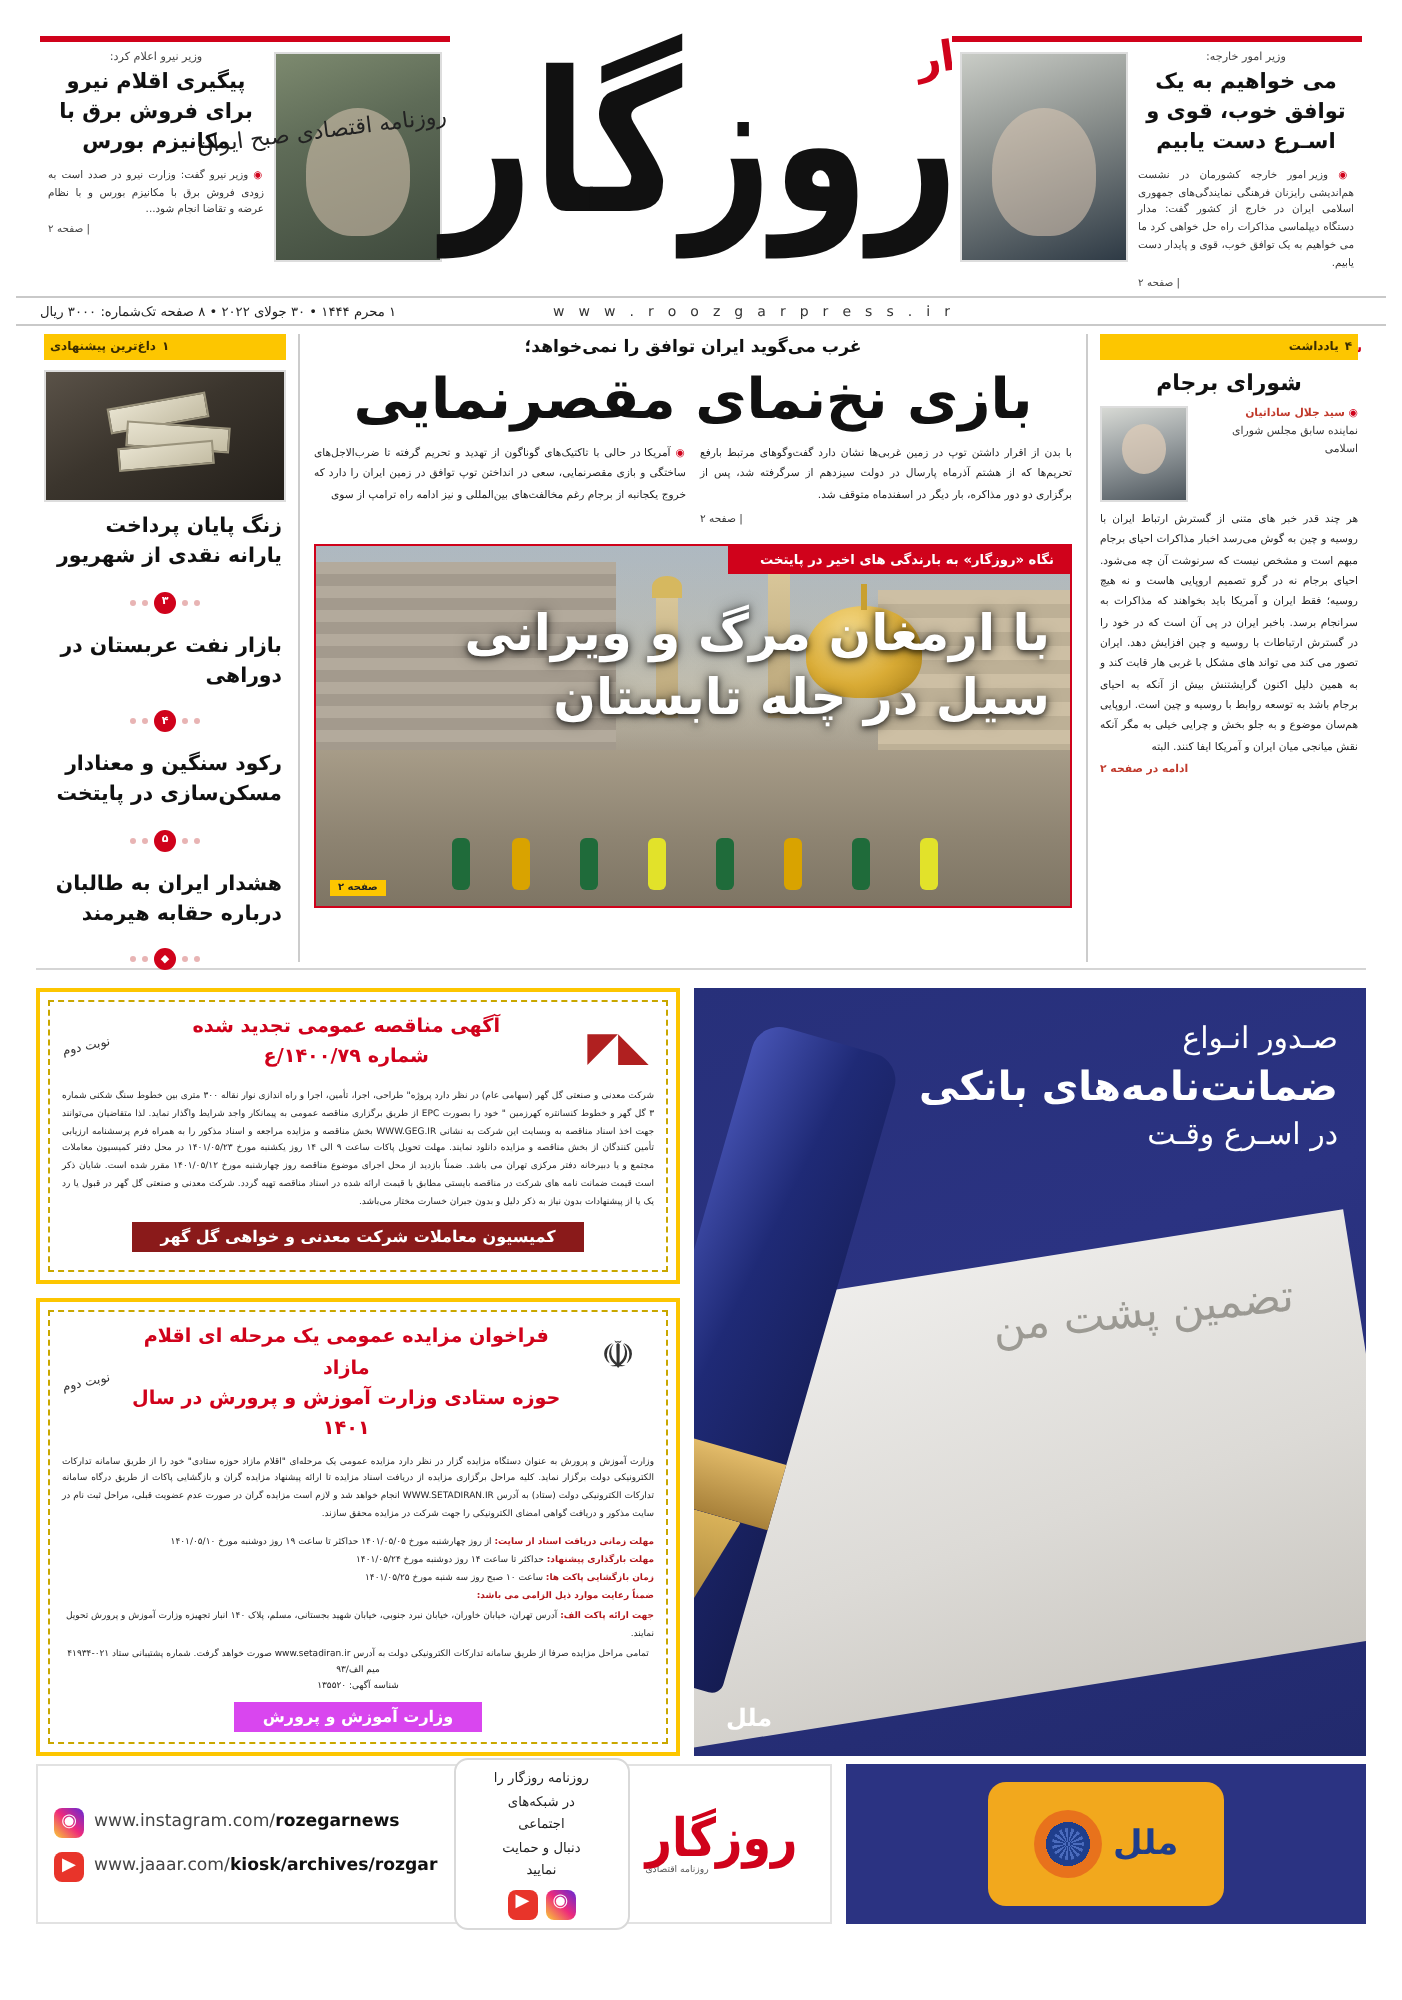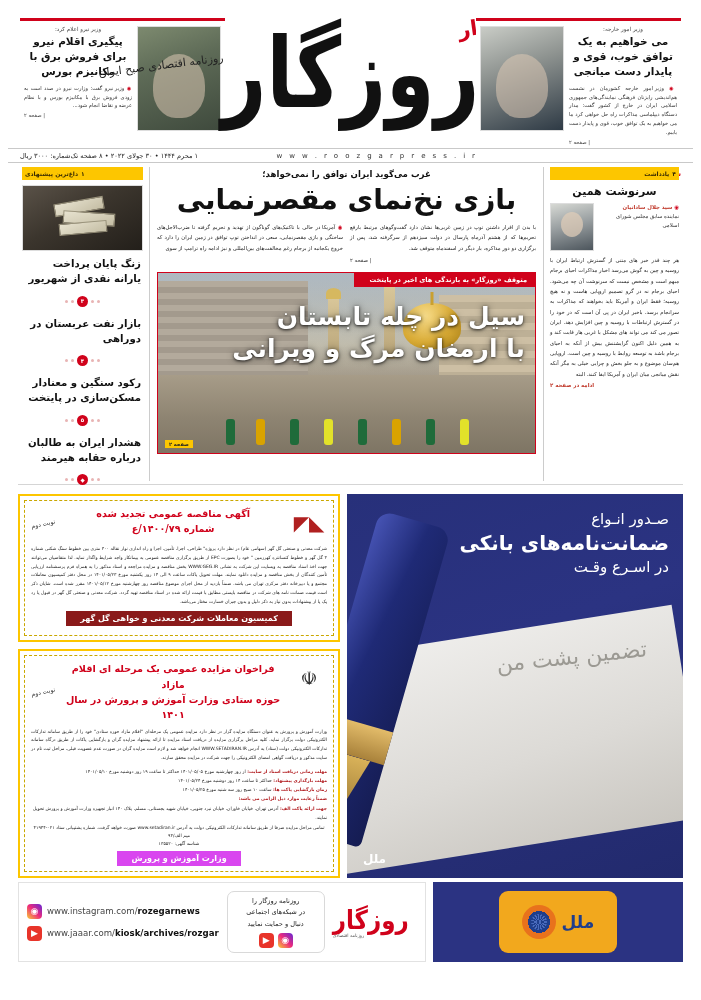--- a/index.html
+++ b/index.html
@@ -280,21 +280,21 @@
   .f-link { display:flex; align-items:center; gap:5px; direction:ltr; }
   .f-ico {
     width:15px;height:15px;border-radius:4px;display:flex;align-items:center;justify-content:center;
     font-size:9px;color:#fff;
   }
   .f-ico.ig { background:linear-gradient(45deg,#f9ce34,#ee2a7b,#6228d7); }
   .f-ico.ja { background:#e8342a; }
   .f-link .u { font-size:8.6px; font-weight:bold; color:#111; direction:ltr; }
   .f-link .u .gray { color:#444; font-weight:normal; }
   .f-bubble {
-    width:98px; text-align:center; font-size:6.6px; color:#222; line-height:1.75;
+    width:88px; text-align:center; font-size:6.6px; color:#222; line-height:1.75;
     border:1px solid #d9d9d9; border-radius:7px; padding:4px 18px; position:relative; background:#fff;
   }
   .f-bubble .icos { display:flex; justify-content:center; gap:4px; margin-top:3px; }
   .f-brand { width:84px; text-align:left; }
   .f-brand .rz { font-size:23px; font-weight:bold; color:#d0021b; letter-spacing:-1px; transform:scaleY(1.15); }
   .f-brand .sm { font-size:4.6px; color:#555; }
 
   .hr-thin { height:1px; background:#d5d5d5; margin:3px 10px; }
 </style>
 </head>
@@ -320,21 +320,21 @@
         <div class="logo-big">روزگار</div>
         <div class="logo-script">بیدار</div>
         <div class="logo-tag">روزنامه اقتصادی صبح ایران</div>
       </div>
     </div>
 
     <div class="mast-card right">
       <div class="mc-photo p2"></div>
       <div class="mc-text">
         <div class="mc-kicker">وزیر امور خارجه:</div>
-        <div class="mc-title">می خواهیم به یک توافق خوب، قوی و پایدار دست میانجی</div>
+        <div class="mc-title">می خواهیم به یک توافق خوب، قوی و اسـرع دست یابیم</div>
         <div class="mc-lead"><span class="bullet">◉</span> <span>وزیر امور خارجه کشورمان در نشست هم‌اندیشی رایزنان فرهنگی نمایندگی‌های جمهوری اسلامی ایران در خارج از کشور گفت: مدار دستگاه دیپلماسی مذاکرات راه حل خواهی کرد ما می خواهیم به یک توافق خوب، قوی و پایدار دست یابیم.</span></div>
         <div class="mc-more">| صفحه ۲</div>
       </div>
     </div>
   </div>
 
   <div class="infobar">
     <div class="issue">
       <span>شماره پیاپی:</span>
       <span class="rest">۲۱۶۲ • شنبه • ۸ مرداد ۱۴۰۱</span>
@@ -345,21 +345,21 @@
 
   <div class="body-grid">
 
     <div class="col col-right">
       <div class="tab-bar">
         <div class="chip">
           <span class="dot">۴</span>
           <span>یادداشت</span>
         </div>
       </div>
-      <div class="note-title">سرنوشت همین</div>
+      <div class="note-title">شورای برجام</div>
       <div class="note-head">
         <div class="note-author">
           <span class="bullet" style="color:#d0021b">◉</span>
           <span class="nm">سید جلال ساداتیان</span><br>
           <span class="role">نماینده سابق مجلس شورای اسلامی</span>
         </div>
         <div class="note-avatar"></div>
       </div>
       <div class="note-body">هر چند قدر خبر های متنی از گسترش ارتباط ایران با روسیه و چین به گوش می‌رسد اخبار مذاکرات احیای برجام مبهم است و مشخص نیست که سرنوشت آن چه می‌شود. احیای برجام نه در گرو تصمیم اروپایی هاست و نه هیچ روسیه؛ فقط ایران و آمریکا باید بخواهند که مذاکرات به سرانجام برسد. باخبر ایران در پی آن است که در خود را در گسترش ارتباطات با روسیه و چین افزایش دهد. ایران تصور می کند می تواند های مشکل با غربی هار قابت کند و به همین دلیل اکنون گرایشتنش بیش از آنکه به احیای برجام باشد به توسعه روابط با روسیه و چین است. اروپایی هم‌سان موضوع و به جلو بخش و چرایی خیلی به مگر آنکه نقش میانجی میان ایران و آمریکا ایفا کنند. البته</div>
       <div class="note-more">ادامه در صفحه ۲</div>
@@ -389,24 +389,24 @@
           <div class="mud"></div>
           <div class="worker" style="left:18%;background:#1f6b3a;"></div>
           <div class="worker" style="left:26%;background:#d9a300;"></div>
           <div class="worker" style="left:35%;background:#1f6b3a;"></div>
           <div class="worker" style="left:44%;background:#e2e22a;"></div>
           <div class="worker" style="left:53%;background:#1f6b3a;"></div>
           <div class="worker" style="left:62%;background:#d9a300;"></div>
           <div class="worker" style="left:71%;background:#1f6b3a;"></div>
           <div class="worker" style="left:80%;background:#e2e22a;"></div>
         </div>
-        <div class="red-banner">متوقف «روزگار» به بارندگی های اخیر در پایتخت</div>
+        <div class="red-banner">نگاه «روزگار» به بارندگی های اخیر در پایتخت</div>
         <div class="photo-title">
+          <div>با ارمغان مرگ و ویرانی</div>
           <div>سیل در چله تابستان</div>
-          <div>با ارمغان مرگ و ویرانی</div>
         </div>
         <div class="photo-page">صفحه ۲</div>
       </div>
     </div>
 
     <div class="col col-left">
       <div class="tab-bar l">
         <div class="chip">
           <span class="dot">۱</span>
           <span>داغ‌ترین پیشنهادی</span>

